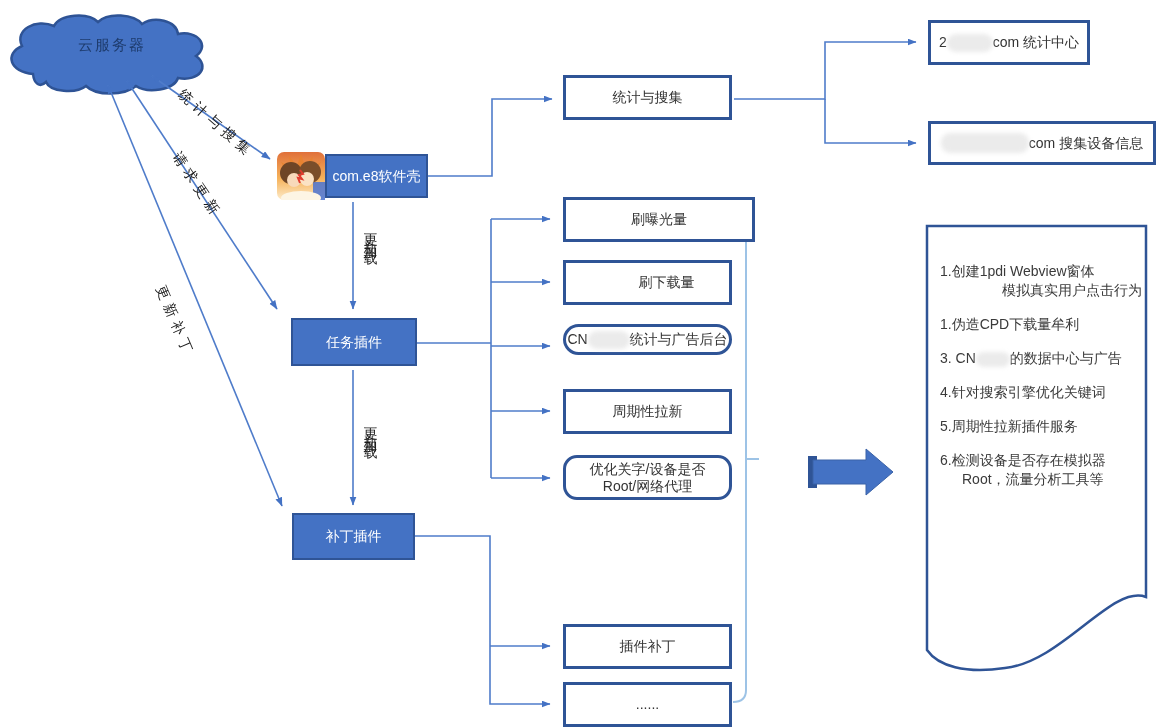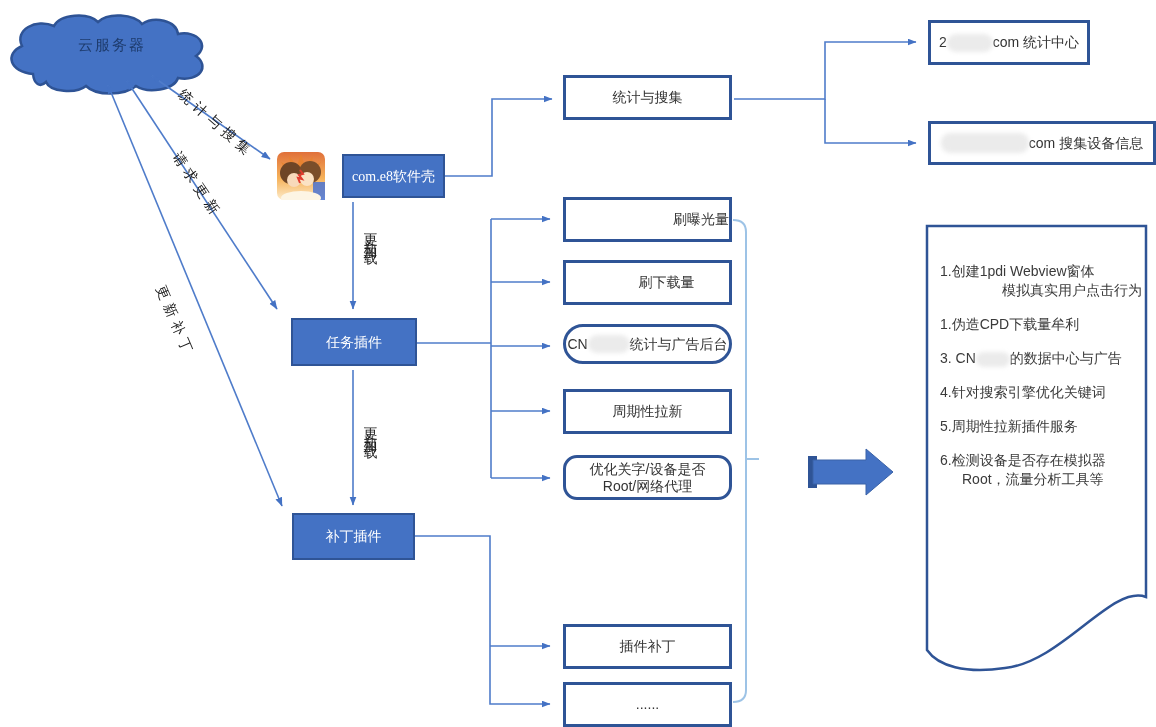--- a/index.html
+++ b/index.html
@@ -98,21 +98,21 @@
       <rect x="36" y="30" width="12" height="18" fill="#4a72d0" opacity="0.85"></rect>
       <circle cx="14" cy="21" r="11" fill="#6e4526"></circle>
       <circle cx="33" cy="20" r="11" fill="#7a4e2a"></circle>
       <circle cx="17" cy="28" r="7" fill="#f8d9ba"></circle>
       <circle cx="30" cy="27" r="7" fill="#fbe2c4"></circle>
       <path d="M23,18 L26,22 L22,23 L25,27 L21,26 L23,31" stroke="#e23b2e" stroke-width="2" fill="none"></path>
       <ellipse cx="24" cy="46" rx="20" ry="7" fill="#fdf5e4"></ellipse>
     </svg>
   </div>
 
-  <div class="box fill" style="left:342px;top:142px;width:103px;height:44px;font-family:Liberation Serif, serif;">
+  <div class="box fill" style="left:325px;top:142px;width:103px;height:44px;">
     <span>com.e8软件壳</span>
   </div>
   <div class="box fill" style="left:291px;top:306px;width:126px;height:48px;">
     <span>任务插件</span>
   </div>
   <div class="box fill" style="left:292px;top:501px;width:123px;height:47px;">
     <span>补丁插件</span>
   </div>
 
   <div class="box outline" style="left:563px;top:63px;width:169px;height:45px;">
@@ -123,27 +123,27 @@
     <span>2</span>
     <span class="blur" style="width:46px;height:18px;"></span>
     <span>com 统计中心</span>
   </div>
 
   <div class="box outline" style="left:928px;top:109px;width:228px;height:44px;">
     <span class="blur" style="width:88px;height:20px;"></span>
     <span>com 搜集设备信息</span>
   </div>
 
-  <div class="box outline" style="left:563px;top:185px;width:169px;height:45px;justify-content:flex-end;">
+  <div class="box outline" style="left:563px;top:185px;width:192px;height:45px;">
     <span>刷曝光量</span>
   </div>
   <div class="box outline" style="left:563px;top:248px;width:169px;height:45px;padding-left:38px;">
     <span>刷下载量</span>
   </div>
-  <div class="box outline" style="left:563px;top:312px;width:169px;height:40px;border-radius:21px;">
+  <div class="box outline" style="left:563px;top:312px;width:169px;height:31px;border-radius:21px;">
     <span>CN</span>
     <span class="blur" style="width:42px;height:18px;"></span>
     <span>统计与广告后台</span>
   </div>
   <div class="box outline" style="left:563px;top:377px;width:169px;height:45px;">
     <span>周期性拉新</span>
   </div>
   <div class="box outline" style="left:563px;top:443px;width:169px;height:45px;flex-direction:column;border-radius:14px;">
     <span>优化关字/设备是否</span>
     <span>Root/网络代理</span>

